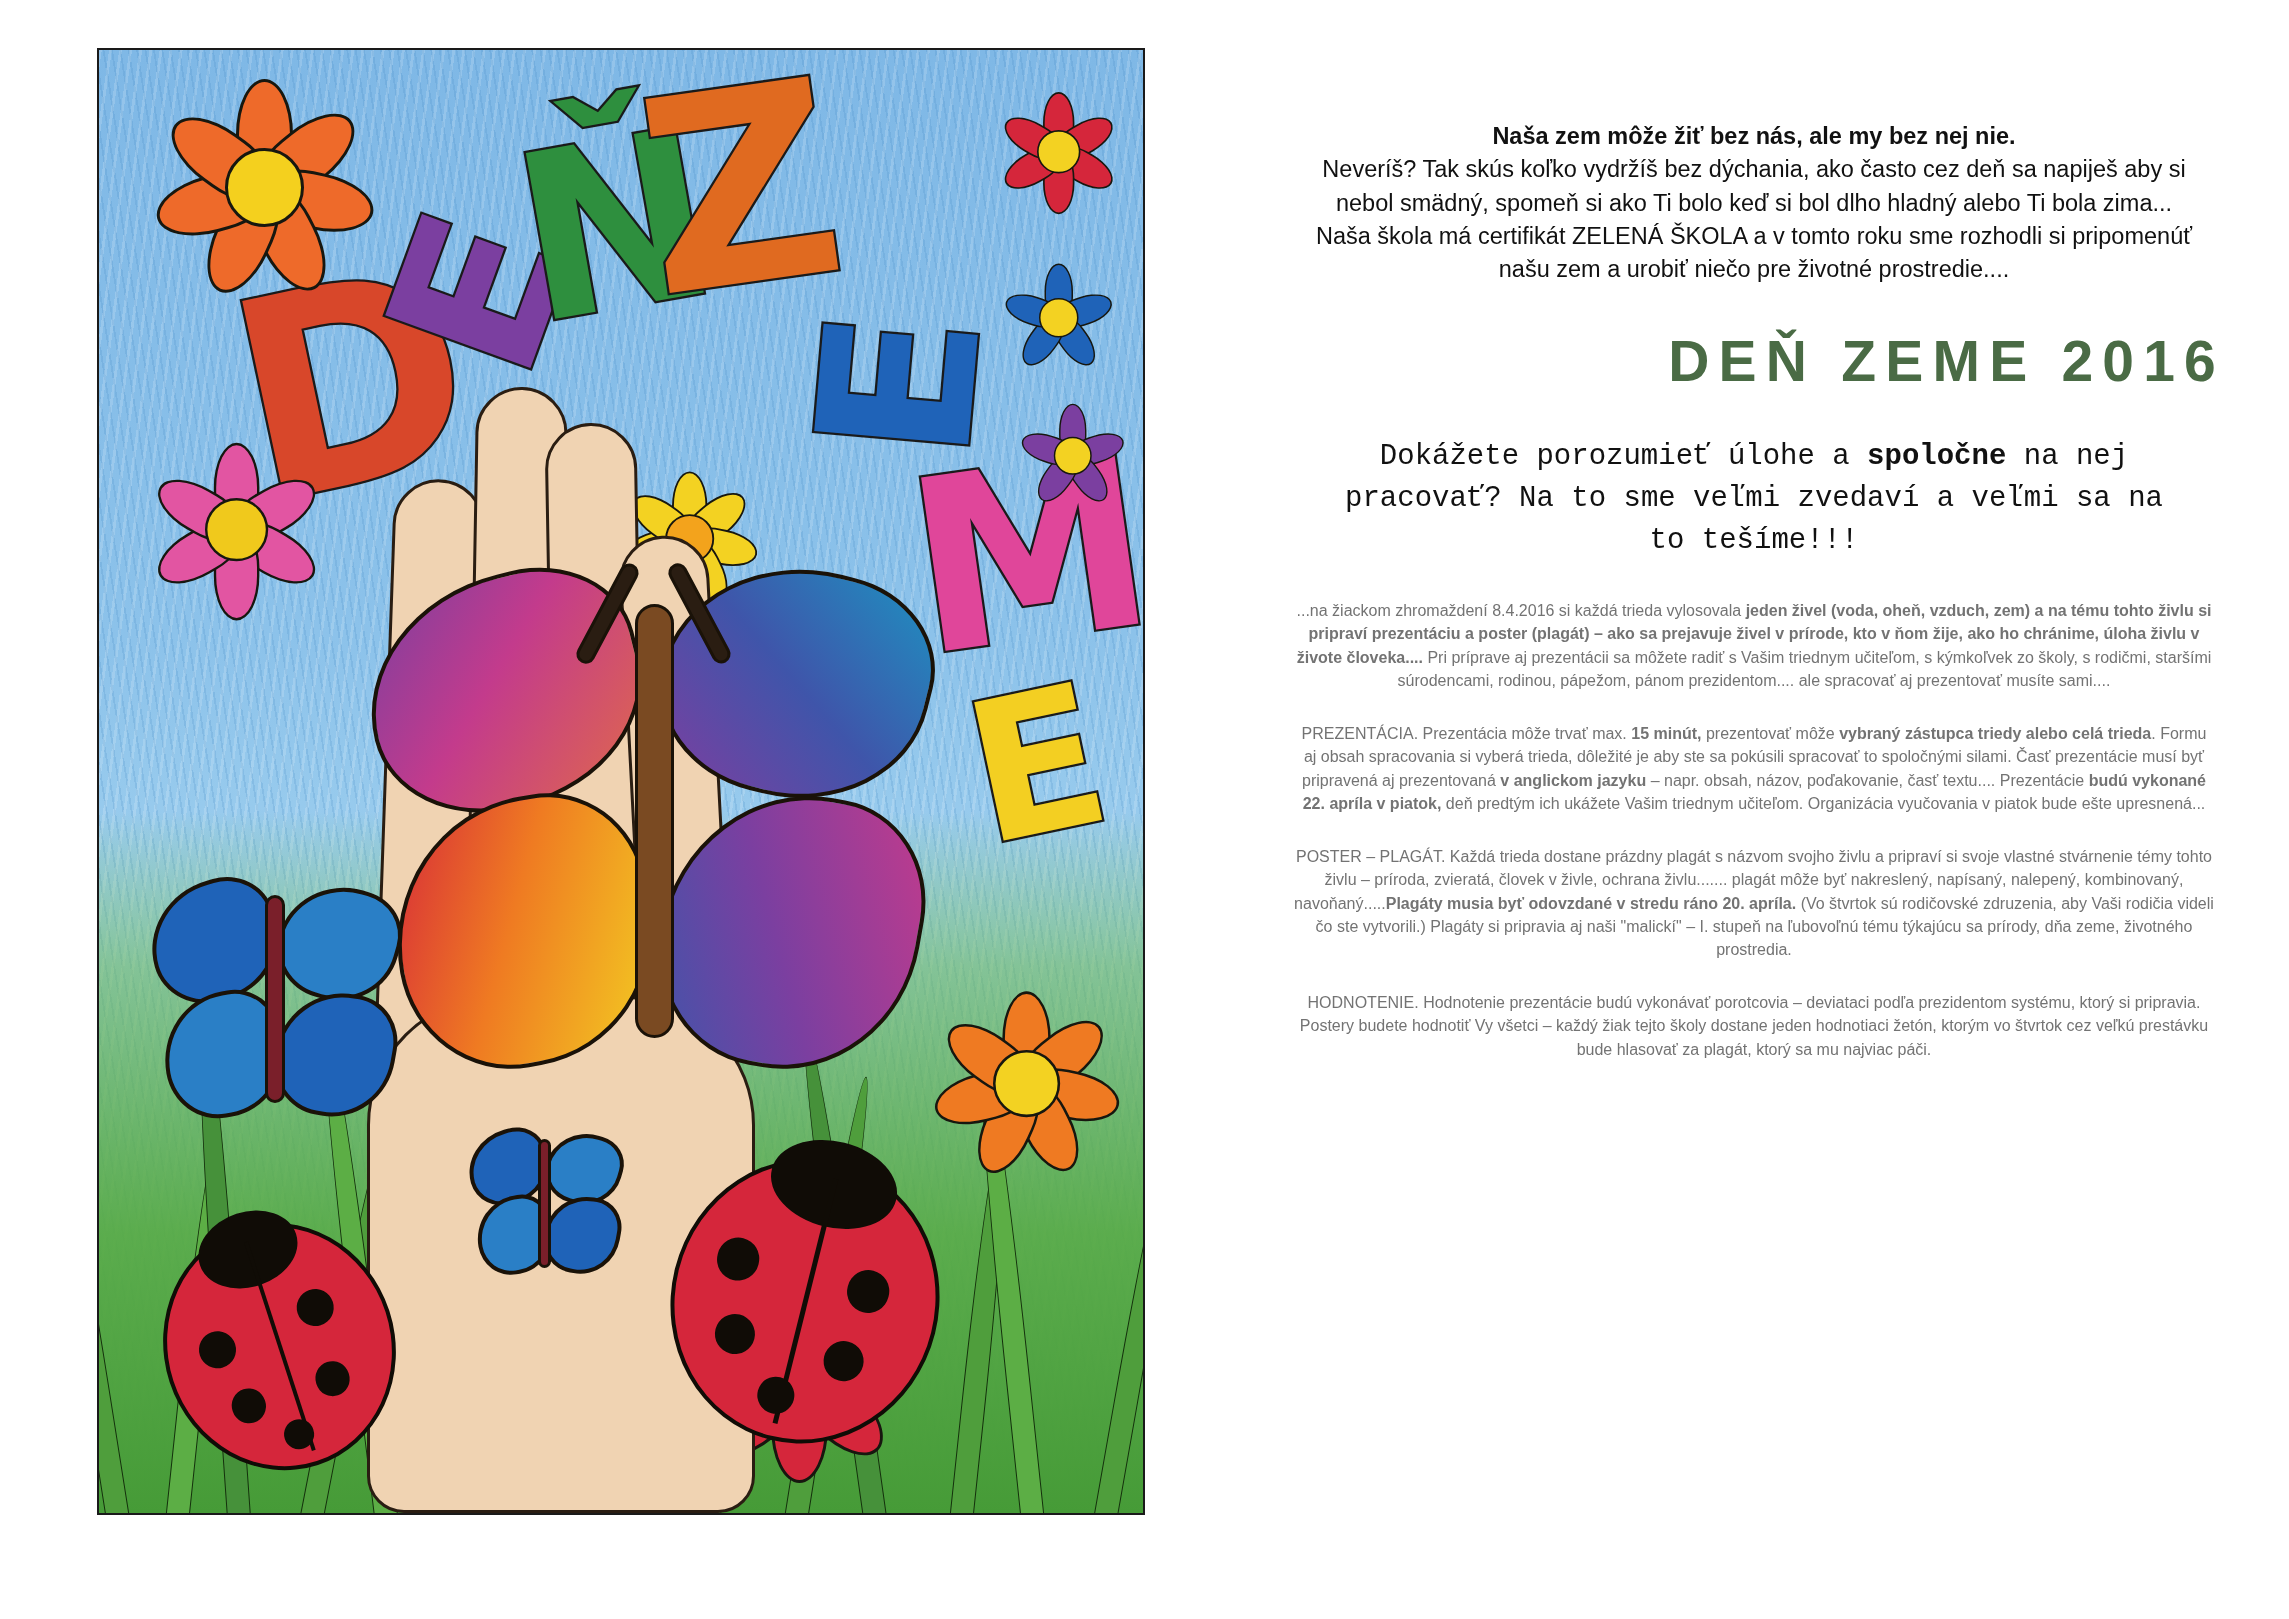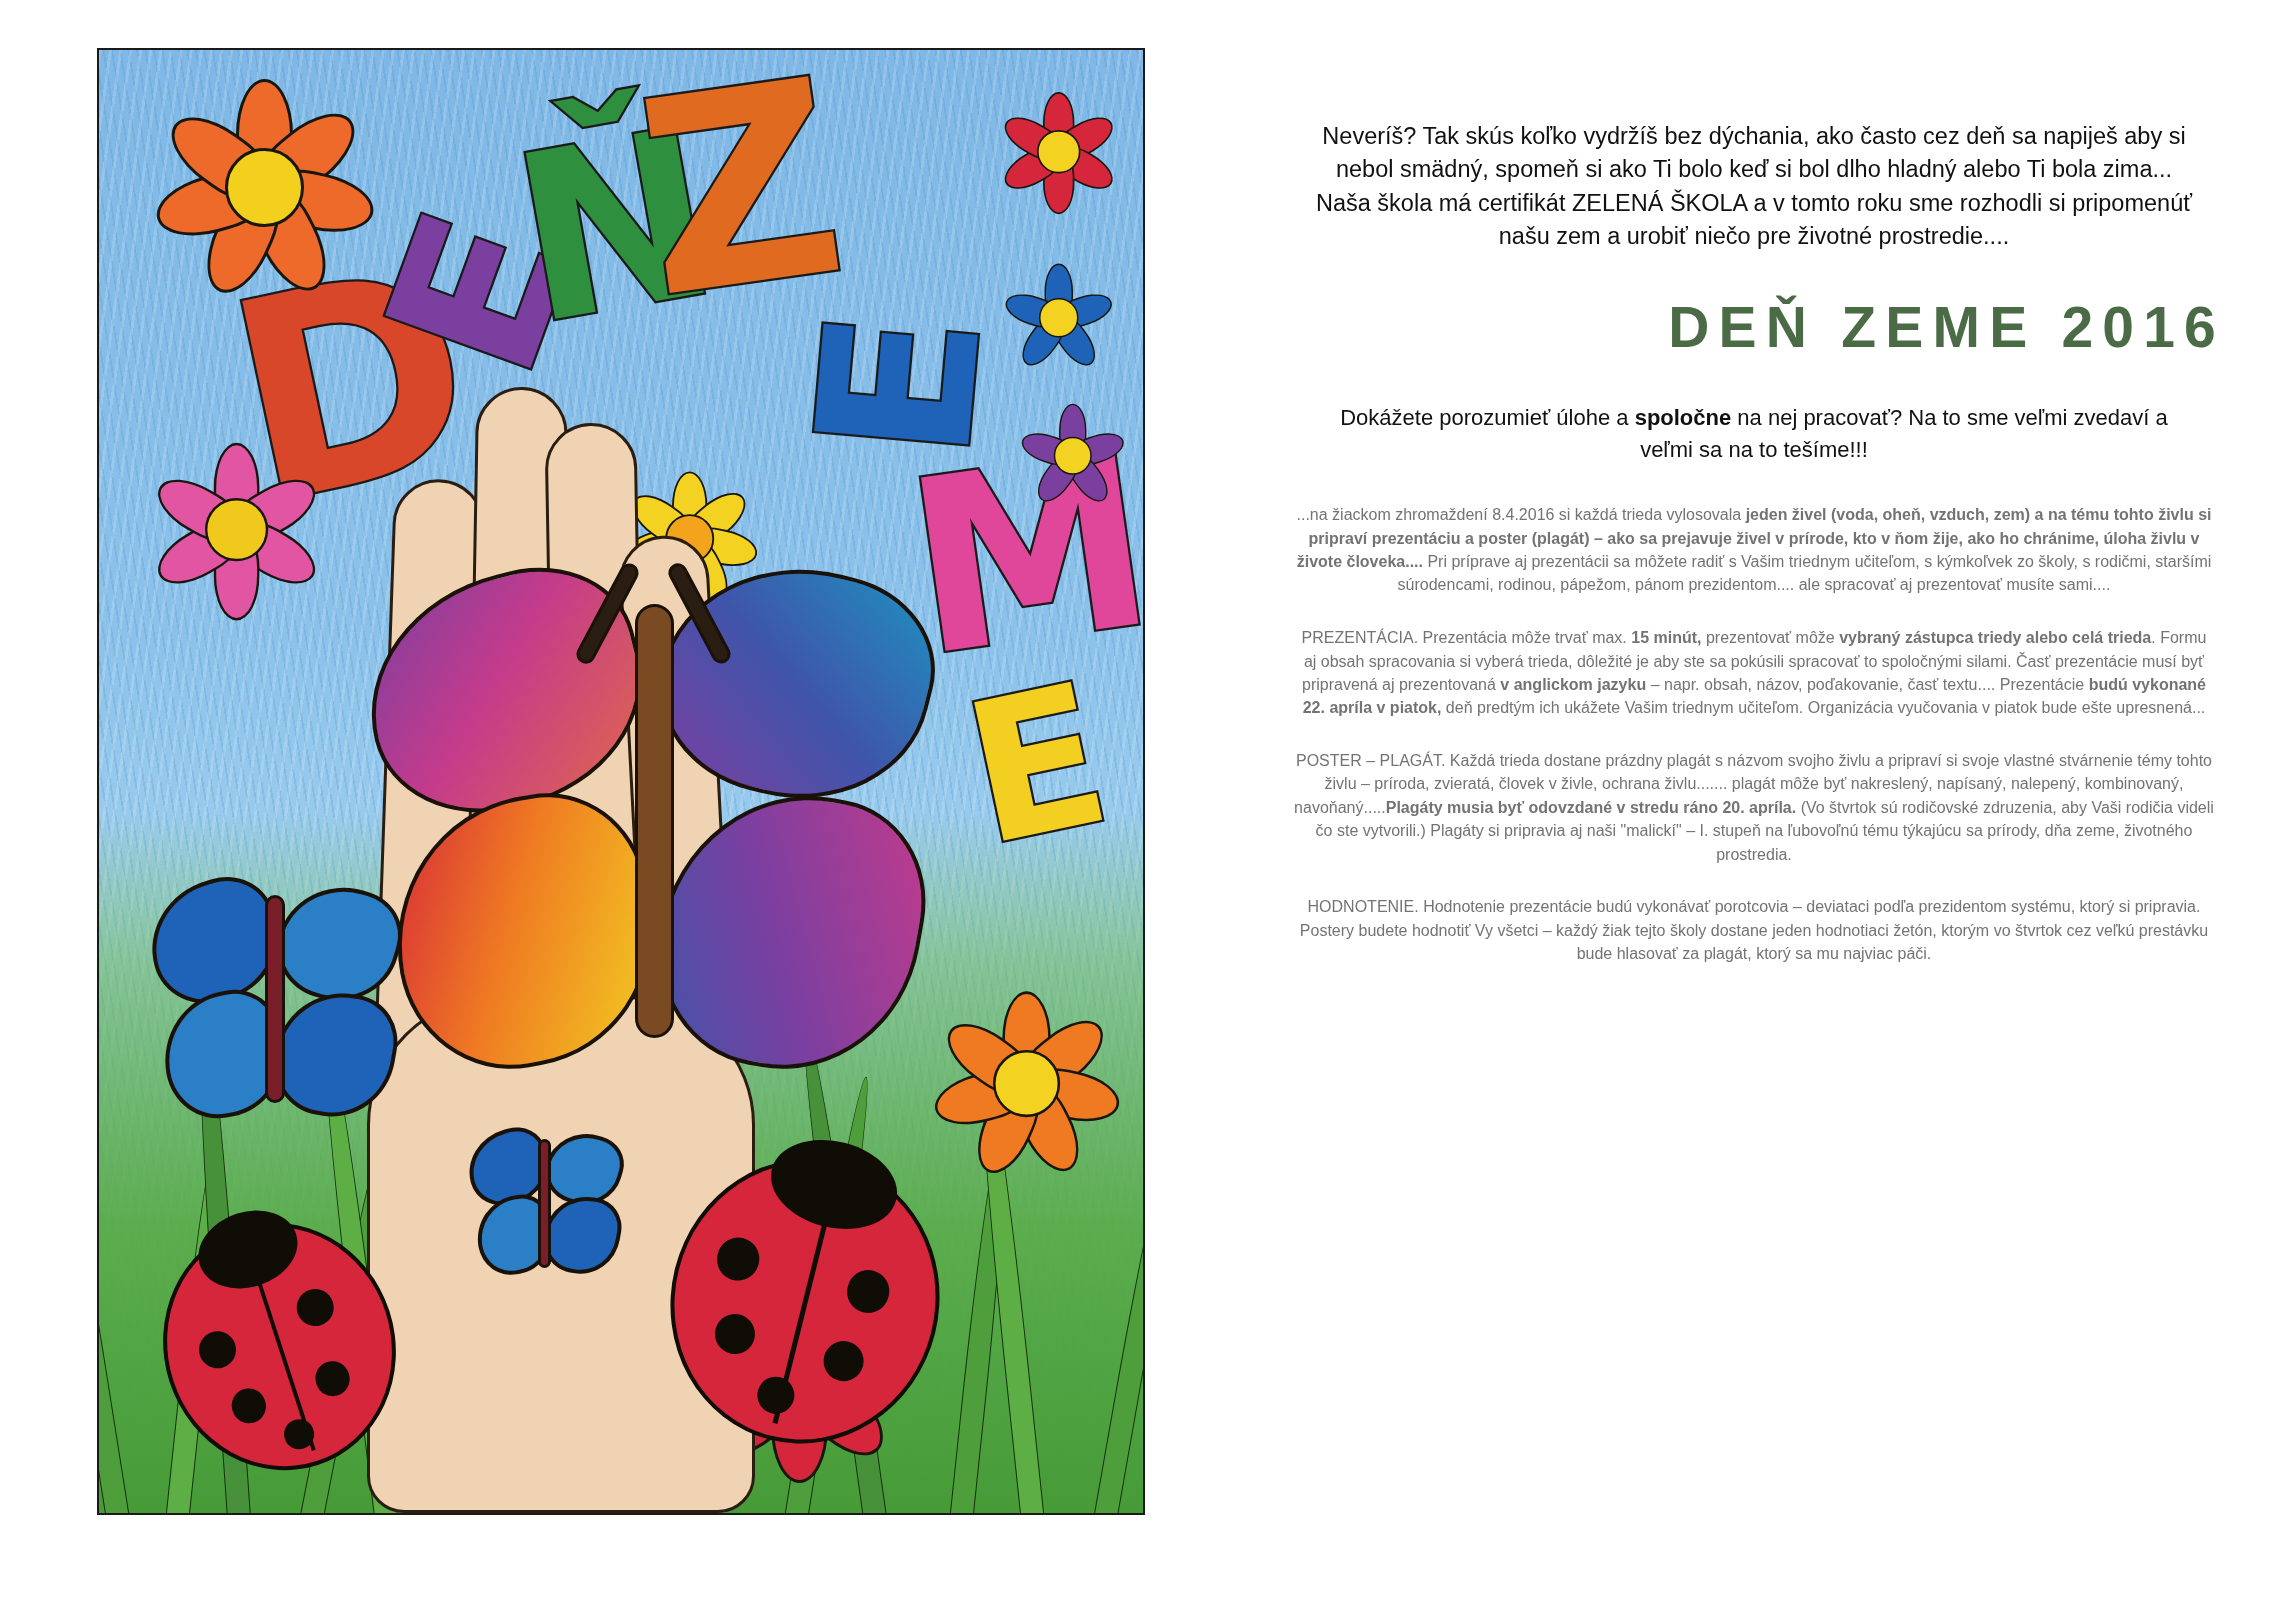--- a/index.html
+++ b/index.html
@@ -155,24 +155,25 @@
   .title {
     margin: 41px 0 42px 0;
     font-size: 57px;
     font-weight: bold;
     letter-spacing: 9.2px;
     color: #4a6b45;
     font-family: "Liberation Sans", sans-serif;
     text-align: right;
   }
   .q {
-    font-size: 22px;
+    font-size: 29px;
     line-height: 1.45;
     color: #111;
     margin: 0 37px 37px 37px;
+    font-family: Liberation Mono, monospace;
   }
   .para {
     font-size: 16px;
     line-height: 1.46;
     color: #737373;
     margin: 0 11px 29.5px 11px;
     text-align: center;
   }
   .para:last-child { margin-bottom: 0; }
   b { font-weight: bold; }
@@ -369,20 +370,21 @@
         <div class="lb-dot" style="left:62%; top:60%; width:15%; height:14%;"></div>
         <div class="lb-dot" style="left:41%; top:78%; width:14%; height:13%;"></div>
       </div>
     </div>
 
   </div>
 
   <div class="text-col">
 
     <p class="intro">
+      <span class="l1">Naša zem môže žiť bez nás, ale my bez nej nie.</span>
       <span>Neveríš? Tak skús koľko vydržíš bez dýchania,  ako často cez deň sa napiješ aby si nebol smädný, spomeň si ako Ti bolo keď si bol dlho hladný alebo Ti bola zima... Naša škola má certifikát ZELENÁ ŠKOLA a v tomto roku sme rozhodli si pripomenúť našu zem a urobiť niečo pre životné prostredie....</span>
     </p>
 
     <h1 class="title">DEŇ ZEME 2016</h1>
 
     <p class="q">
       <span>Dokážete porozumieť úlohe a </span><b>spoločne</b><span> na nej pracovať? Na to sme veľmi zvedaví a veľmi sa na to tešíme!!!</span>
     </p>
 
     <div id="paragraphs">

